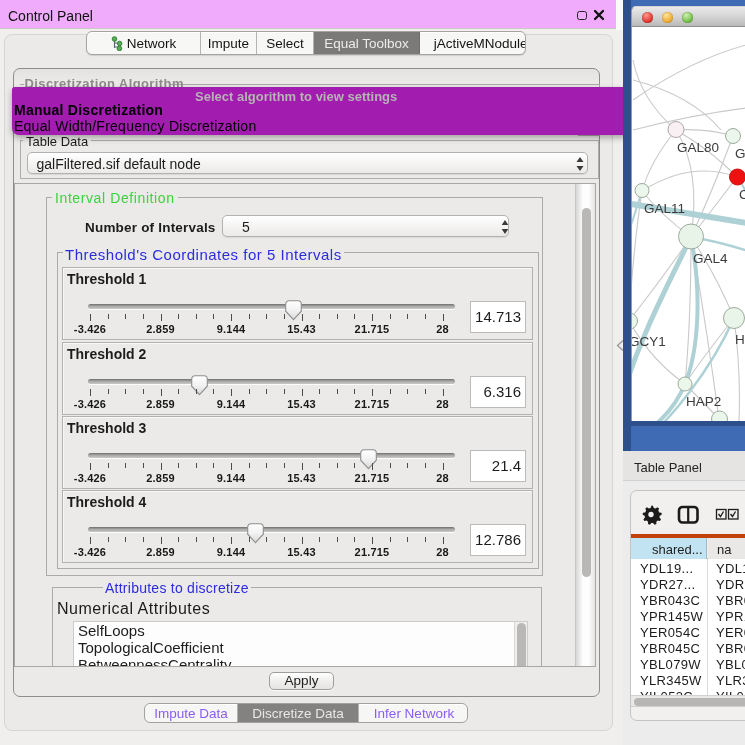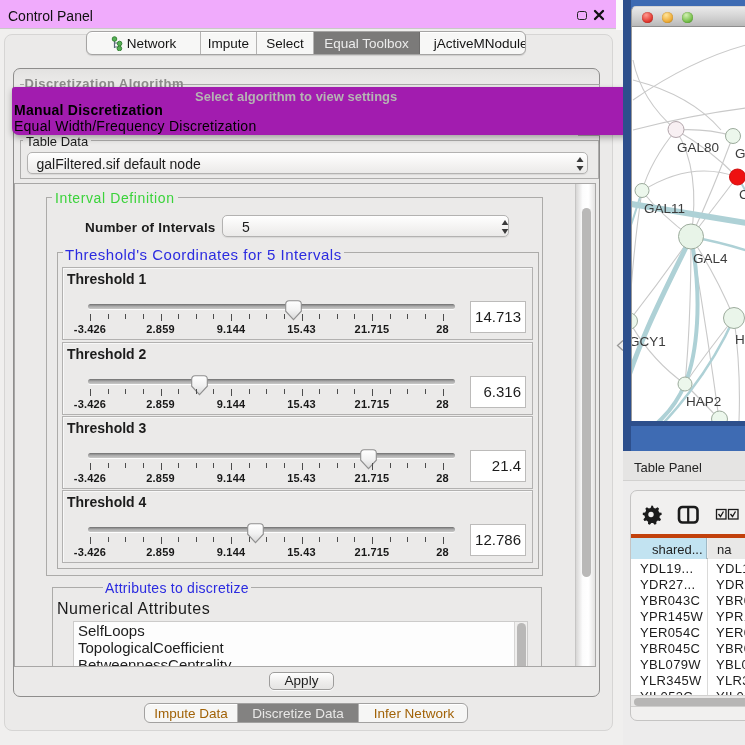--- a/index.html
+++ b/index.html
@@ -60,21 +60,21 @@
 #attrlist { position:absolute; left:58px; top:437px; width:455px; height:46px; background:#fdfdfd; border:1px solid #cccbca; overflow:hidden; font-size:15px; }
 #attrlist .it { position:absolute; left:4px; }
 #listsb { position:absolute; left:440px; top:0; width:14px; height:46px; background:#f0efee; border-left:1px solid #d6d5d4; }
 #listsbthumb { position:absolute; left:2px; top:1px; width:9px; height:60px; border-radius:4.5px; background:#b9b8b7; }
 
 
 #applybtn { position:absolute; left:269px; top:672px; width:65px; height:18px; border:1px solid #9e9d9c; border-radius:5px; background:linear-gradient(#ffffff,#eeedec 55%,#e5e4e3); text-align:center; line-height:16px; font-size:13.5px; box-shadow:0 1px 0 rgba(255,255,255,0.8); }
 
 
 #botbar { position:absolute; left:144px; top:703px; width:324px; height:20px; border:1px solid #a2a1a0; border-radius:6px; background:#f6f6f5; overflow:hidden; display:flex; box-shadow:inset 0 1px 0 #fff; }
-#botbar .seg { flex:none; height:100%; display:flex; align-items:center; justify-content:center; border-right:1px solid #b3b2b1; font-size:13.5px; color:#a16207; }
+#botbar .seg { flex:none; height:100%; display:flex; align-items:center; justify-content:center; border-right:1px solid #b3b2b1; font-size:13.5px; color:#8b5cf6; }
 #botbar .seg.sel { background:#838281; color:#e9e8e7; }
 #botbar .seg:last-child { border-right:none; }
 
 
 #overlay { position:absolute; left:12px; top:87px; width:632px; height:48px; background:#a21caf; border-radius:3px 7px 7px 7px; box-shadow:0 3px 6px rgba(0,0,0,0.30), 0 0 1px rgba(0,0,0,0.15); }
 #overlay .hint { position:absolute; left:183px; top:1.5px; font-size:13px; font-weight:bold; color:#b5b4b3; }
 #overlay .i1 { position:absolute; left:2px; top:15px; font-size:14px; font-weight:bold; color:#000; letter-spacing:0.25px; }
 #overlay .i2 { position:absolute; left:2px; top:31px; font-size:14px; color:#000; letter-spacing:0.25px; }
 #combofrag { position:absolute; left:569px; top:95px; width:19px; height:24px; border-radius:5px; border:2px solid #8ab0dc; background:linear-gradient(#f8fafc,#dde4ec); box-shadow:0 0 3px #7aa8dd; }
 

